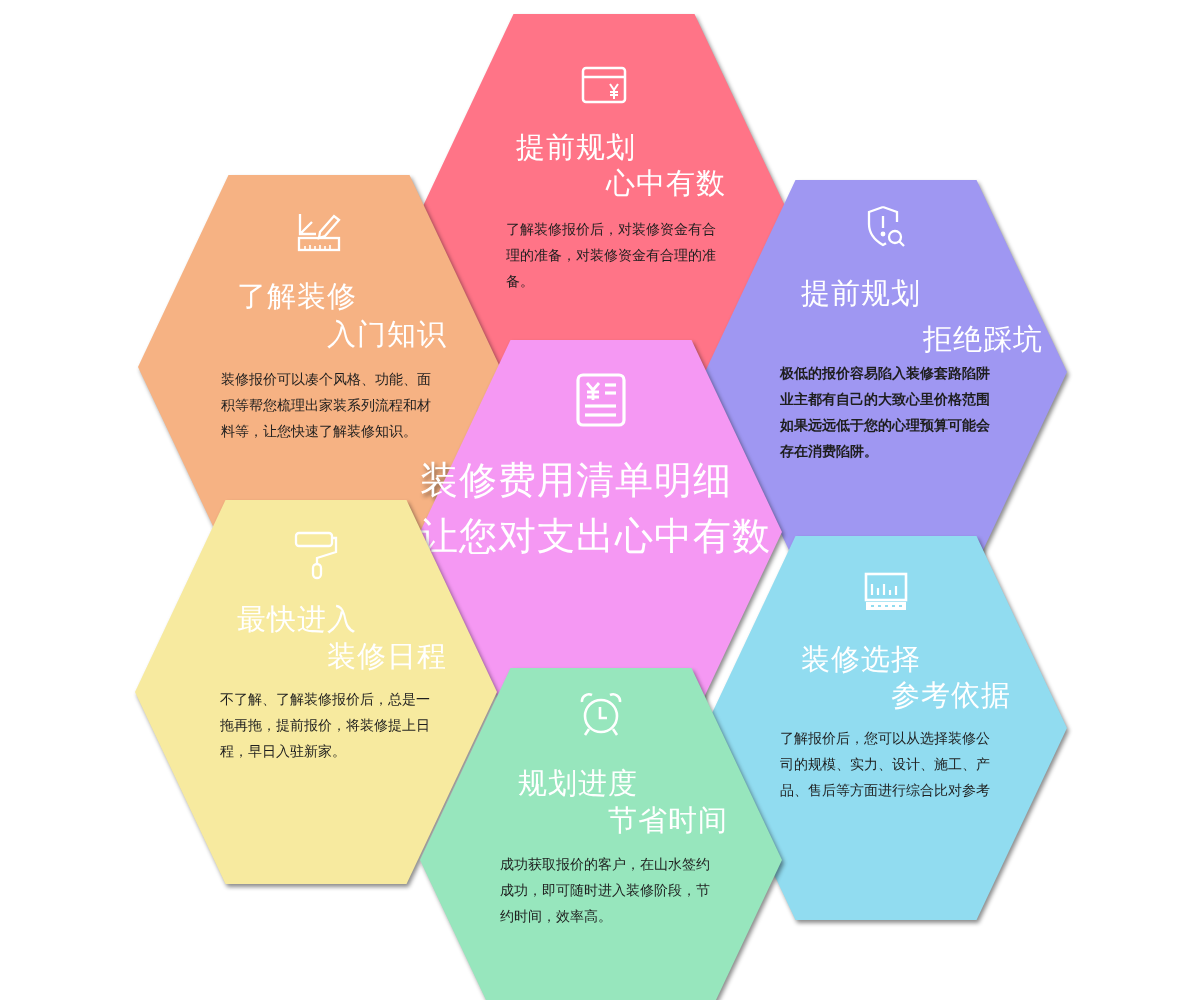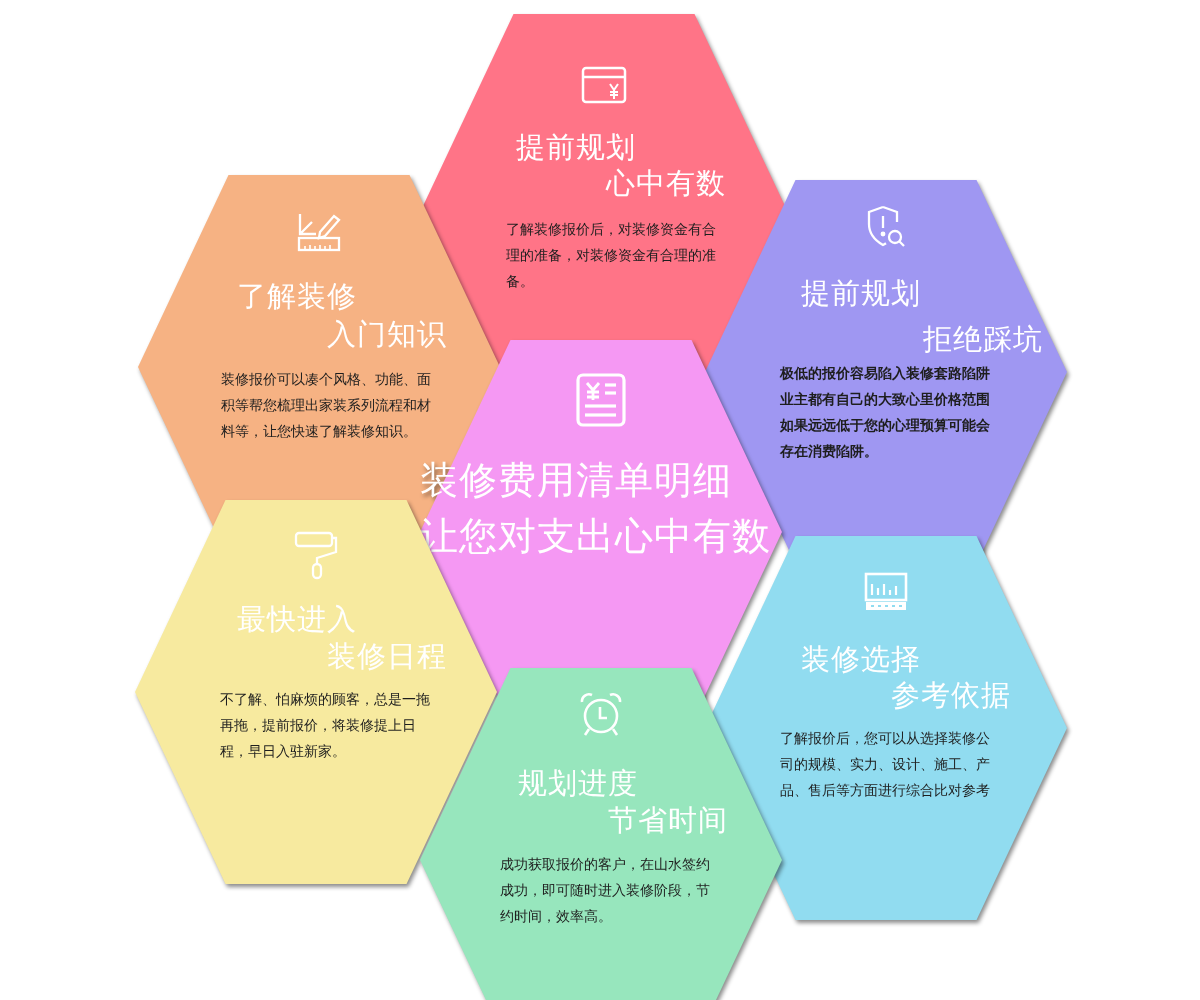--- a/index.html
+++ b/index.html
@@ -103,21 +103,21 @@
   <div class="hex-shape" style="background:#f7ea9f;"></div>
   <div class="hex-icon" style="top:28px; width:50px; height:52px;">
     <svg viewBox="0 0 50 52" fill="none" stroke="#fff" stroke-width="2.3">
       <rect x="5" y="5" width="36" height="13" rx="3"></rect>
       <path d="M41 10 h4 v14 l-19 6 v6"></path>
       <rect x="22" y="36" width="8" height="14" rx="4"></rect>
     </svg>
   </div>
   <div class="title1" style="left:102px; top:102px;">最快进入</div>
   <div class="title2" style="left:192px; top:139px;">装修日程</div>
-  <div class="desc" style="left:85px; top:186px;">不了解、怕麻烦的顾客，总是一拖再拖，提前报价，将装修提上日程，早日入驻新家。</div>
+  <div class="desc" style="left:85px; top:186px;">不了解、了解装修报价后，总是一拖再拖，提前报价，将装修提上日程，早日入驻新家。</div>
 </div>
 
 <div class="hex" style="left:705px; top:502px;margin-top:34px;">
   <div class="hex-shape" style="background:#91dcf0;"></div>
   <div class="hex-icon" style="top:34px;">
     <svg viewBox="0 0 50 44" fill="none" stroke="#fff" stroke-width="2.6">
       <rect x="5" y="4" width="40" height="26"></rect>
       <path d="M11 25 v-11 M17 25 v-7 M23 25 v-11 M29 25 v-5 M35 25 v-9" stroke-width="2.2"></path>
       <rect x="5" y="32" width="40" height="8" fill="#fff" stroke="none"></rect>
       <path d="M10 36 h3 M17 36 h3 M24 36 h3 M31 36 h3 M38 36 h3" stroke="#91dcf0" stroke-width="2"></path>

